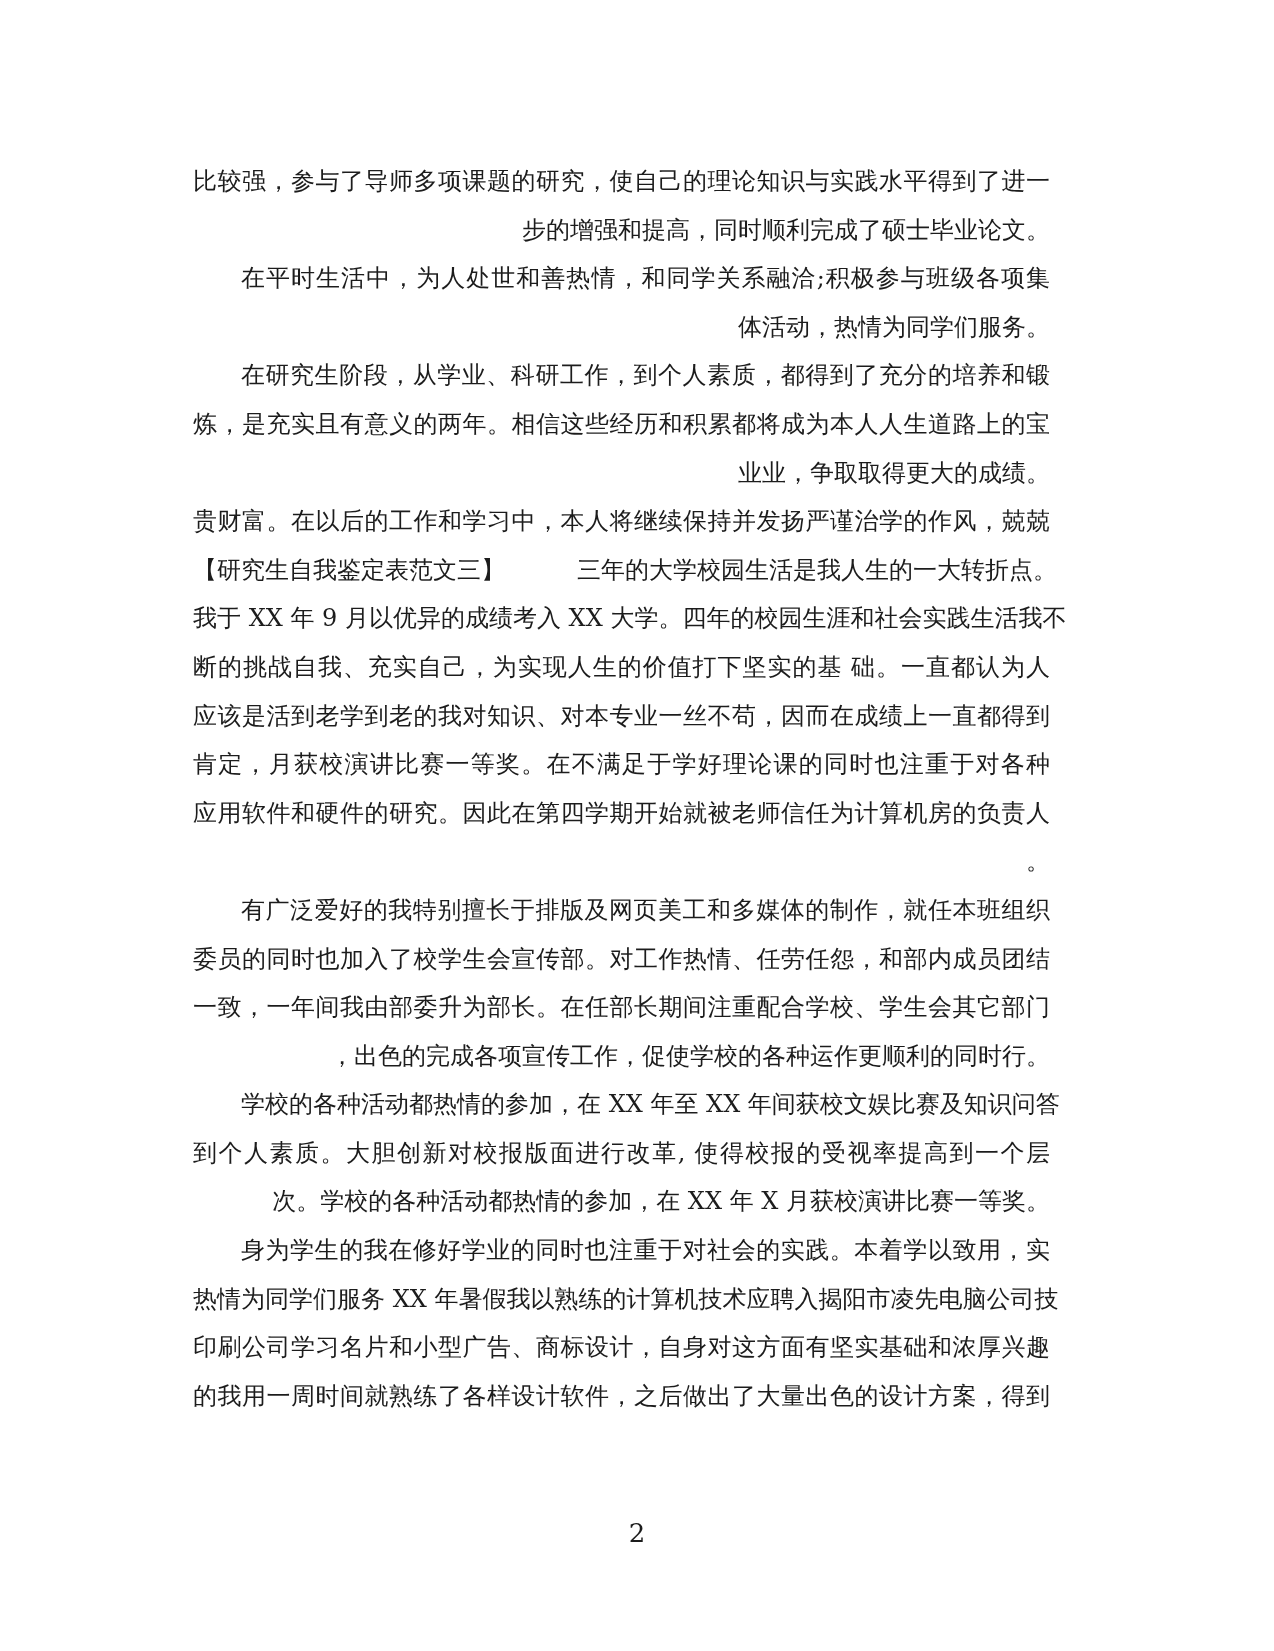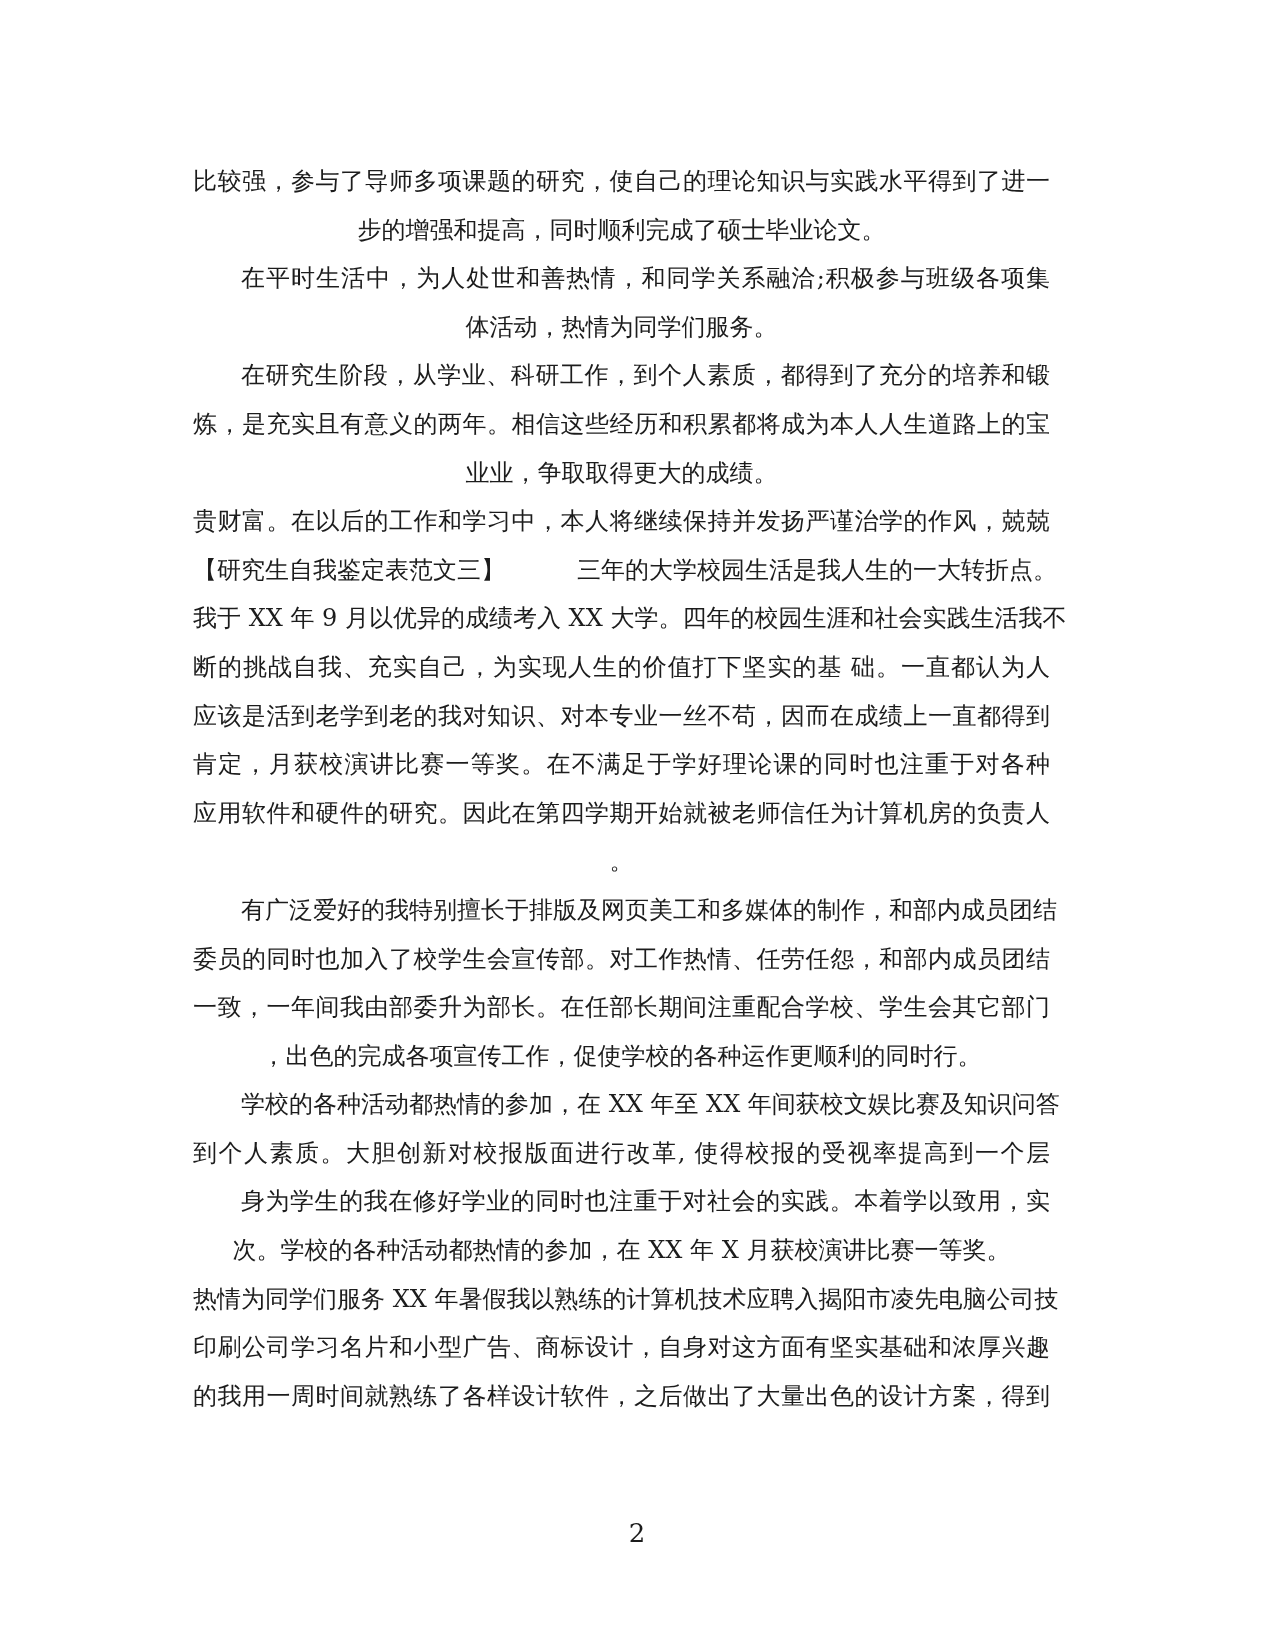--- a/index.html
+++ b/index.html
@@ -21,21 +21,21 @@
     top: 157px;
     width: 857px;
   }
   .line {
     height: 48.6px;
     line-height: 48.6px;
     font-size: 24px;
     color: #1c1c1c;
     white-space: nowrap;
     letter-spacing: 0;
-    text-align: center;
+    text-align: right;
   }
   .line.just {
     text-align: justify;
     text-align-last: justify;
   }
   .line.indent {
     text-indent: 48px;
   }
   .page-number {
     position: absolute;
@@ -60,26 +60,26 @@
       <div class="line just">炼，是充实且有意义的两年。相信这些经历和积累都将成为本人人生道路上的宝</div>
       <div class="line">业业，争取取得更大的成绩。</div>
       <div class="line just">贵财富。在以后的工作和学习中，本人将继续保持并发扬严谨治学的作风，兢兢</div>
       <div class="line just">【研究生自我鉴定表范文三】　　　三年的大学校园生活是我人生的一大转折点。</div>
       <div class="line just">我于 XX 年 9 月以优异的成绩考入 XX 大学。四年的校园生涯和社会实践生活我不</div>
       <div class="line just">断的挑战自我、充实自己，为实现人生的价值打下坚实的基 础。一直都认为人</div>
       <div class="line just">应该是活到老学到老的我对知识、对本专业一丝不苟，因而在成绩上一直都得到</div>
       <div class="line just">肯定，月获校演讲比赛一等奖。在不满足于学好理论课的同时也注重于对各种</div>
       <div class="line just">应用软件和硬件的研究。因此在第四学期开始就被老师信任为计算机房的负责人</div>
       <div class="line">。</div>
-      <div class="line indent just">有广泛爱好的我特别擅长于排版及网页美工和多媒体的制作，和部内成员团结</div>
+      <div class="line indent just">有广泛爱好的我特别擅长于排版及网页美工和多媒体的制作，就任本班组织</div>
       <div class="line just">委员的同时也加入了校学生会宣传部。对工作热情、任劳任怨，和部内成员团结</div>
       <div class="line just">一致，一年间我由部委升为部长。在任部长期间注重配合学校、学生会其它部门</div>
       <div class="line">，出色的完成各项宣传工作，促使学校的各种运作更顺利的同时行。</div>
       <div class="line indent just">学校的各种活动都热情的参加，在 XX 年至 XX 年间获校文娱比赛及知识问答</div>
       <div class="line just">到个人素质。大胆创新对校报版面进行改革, 使得校报的受视率提高到一个层</div>
+      <div class="line">次。学校的各种活动都热情的参加，在 XX 年 X 月获校演讲比赛一等奖。</div>
       <div class="line indent just">身为学生的我在修好学业的同时也注重于对社会的实践。本着学以致用，实</div>
-      <div class="line">次。学校的各种活动都热情的参加，在 XX 年 X 月获校演讲比赛一等奖。</div>
       <div class="line just">热情为同学们服务 XX 年暑假我以熟练的计算机技术应聘入揭阳市凌先电脑公司技</div>
       <div class="line just">印刷公司学习名片和小型广告、商标设计，自身对这方面有坚实基础和浓厚兴趣</div>
       <div class="line just">的我用一周时间就熟练了各样设计软件，之后做出了大量出色的设计方案，得到</div>
     </div>
   <div class="page-number">2</div>
 </div>
 
 </body></html>

